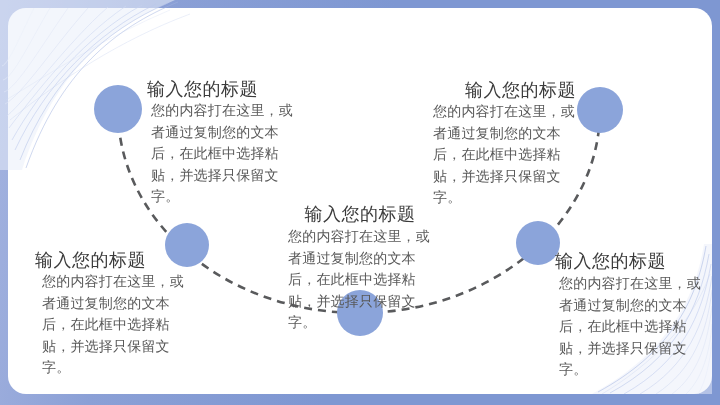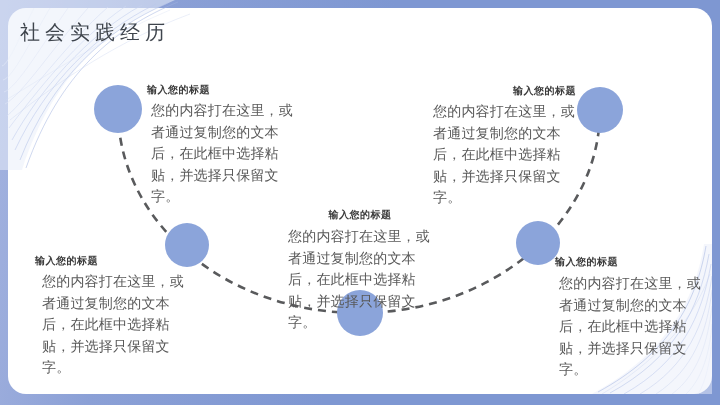--- a/index.html
+++ b/index.html
@@ -25,21 +25,21 @@
   .circle{
     position:absolute;width:46px;height:46px;border-radius:50%;
     background:#8BA4DA;
   }
   .c1{left:94px;top:85px;width:48px;height:48px;}
   .c2{left:165px;top:223px;width:44px;height:44px;}
   .c3{left:337px;top:290px;}
   .c4{left:516px;top:221px;width:44px;height:44px;}
   .c5{left:577px;top:87px;}
   .node-title{
-    position:absolute;font-size:10px;font-weight:700;
+    position:absolute;font-size:18px;font-weight:400;
     color:#3B3B3B;line-height:19px;letter-spacing:.5px;white-space:nowrap;
   }
   .node-body{
     position:absolute;width:150px;
     font-size:14px;color:#595959;line-height:21.5px;letter-spacing:.2px;
     text-align:left;
   }
   .t1{left:147px;top:80px;}
   .b1{left:151px;top:100px;}
   .t2{left:35px;top:251px;}
@@ -84,21 +84,20 @@
       <path d="M 129 20 C 120 72, 99 118, 42 150" stroke="#BCC9EC" opacity="0.55"></path>
       <path d="M 130 32 C 123 80, 105 122, 58 150" stroke="#C9D4EF" opacity="0.6"></path>
       <path d="M 130 46 C 125 88, 111 126, 74 150" stroke="#D4DCF2" opacity="0.6"></path>
       <path d="M 130 62 C 126 96, 117 130, 90 150" stroke="#DDE4F5" opacity="0.6"></path>
       <path d="M 130 80 C 128 106, 121 134, 104 150" stroke="#E3E9F7" opacity="0.6"></path>
       <path d="M 130 98 C 128 116, 124 138, 116 150" stroke="#E8EDF9" opacity="0.55"></path>
       <path d="M 20 150 C 70 120, 110 80, 128 30" stroke="#C7D2EF" opacity="0.35"></path>
     </g>
   </svg>
 
-  <h1 class="page-title">社会实践经历</h1>
 
   <svg class="arc-svg" width="720" height="405" viewBox="0 0 720 405">
     <path d="M 118 110 A 241 203 0 0 0 600 110" fill="none" stroke="#595A5C" stroke-width="2.6" stroke-dasharray="8 6"></path>
   </svg>
 
   <div class="circle c1"></div>
   <div class="circle c2"></div>
   <div class="circle c3"></div>
   <div class="circle c4"></div>
   <div class="circle c5"></div>

